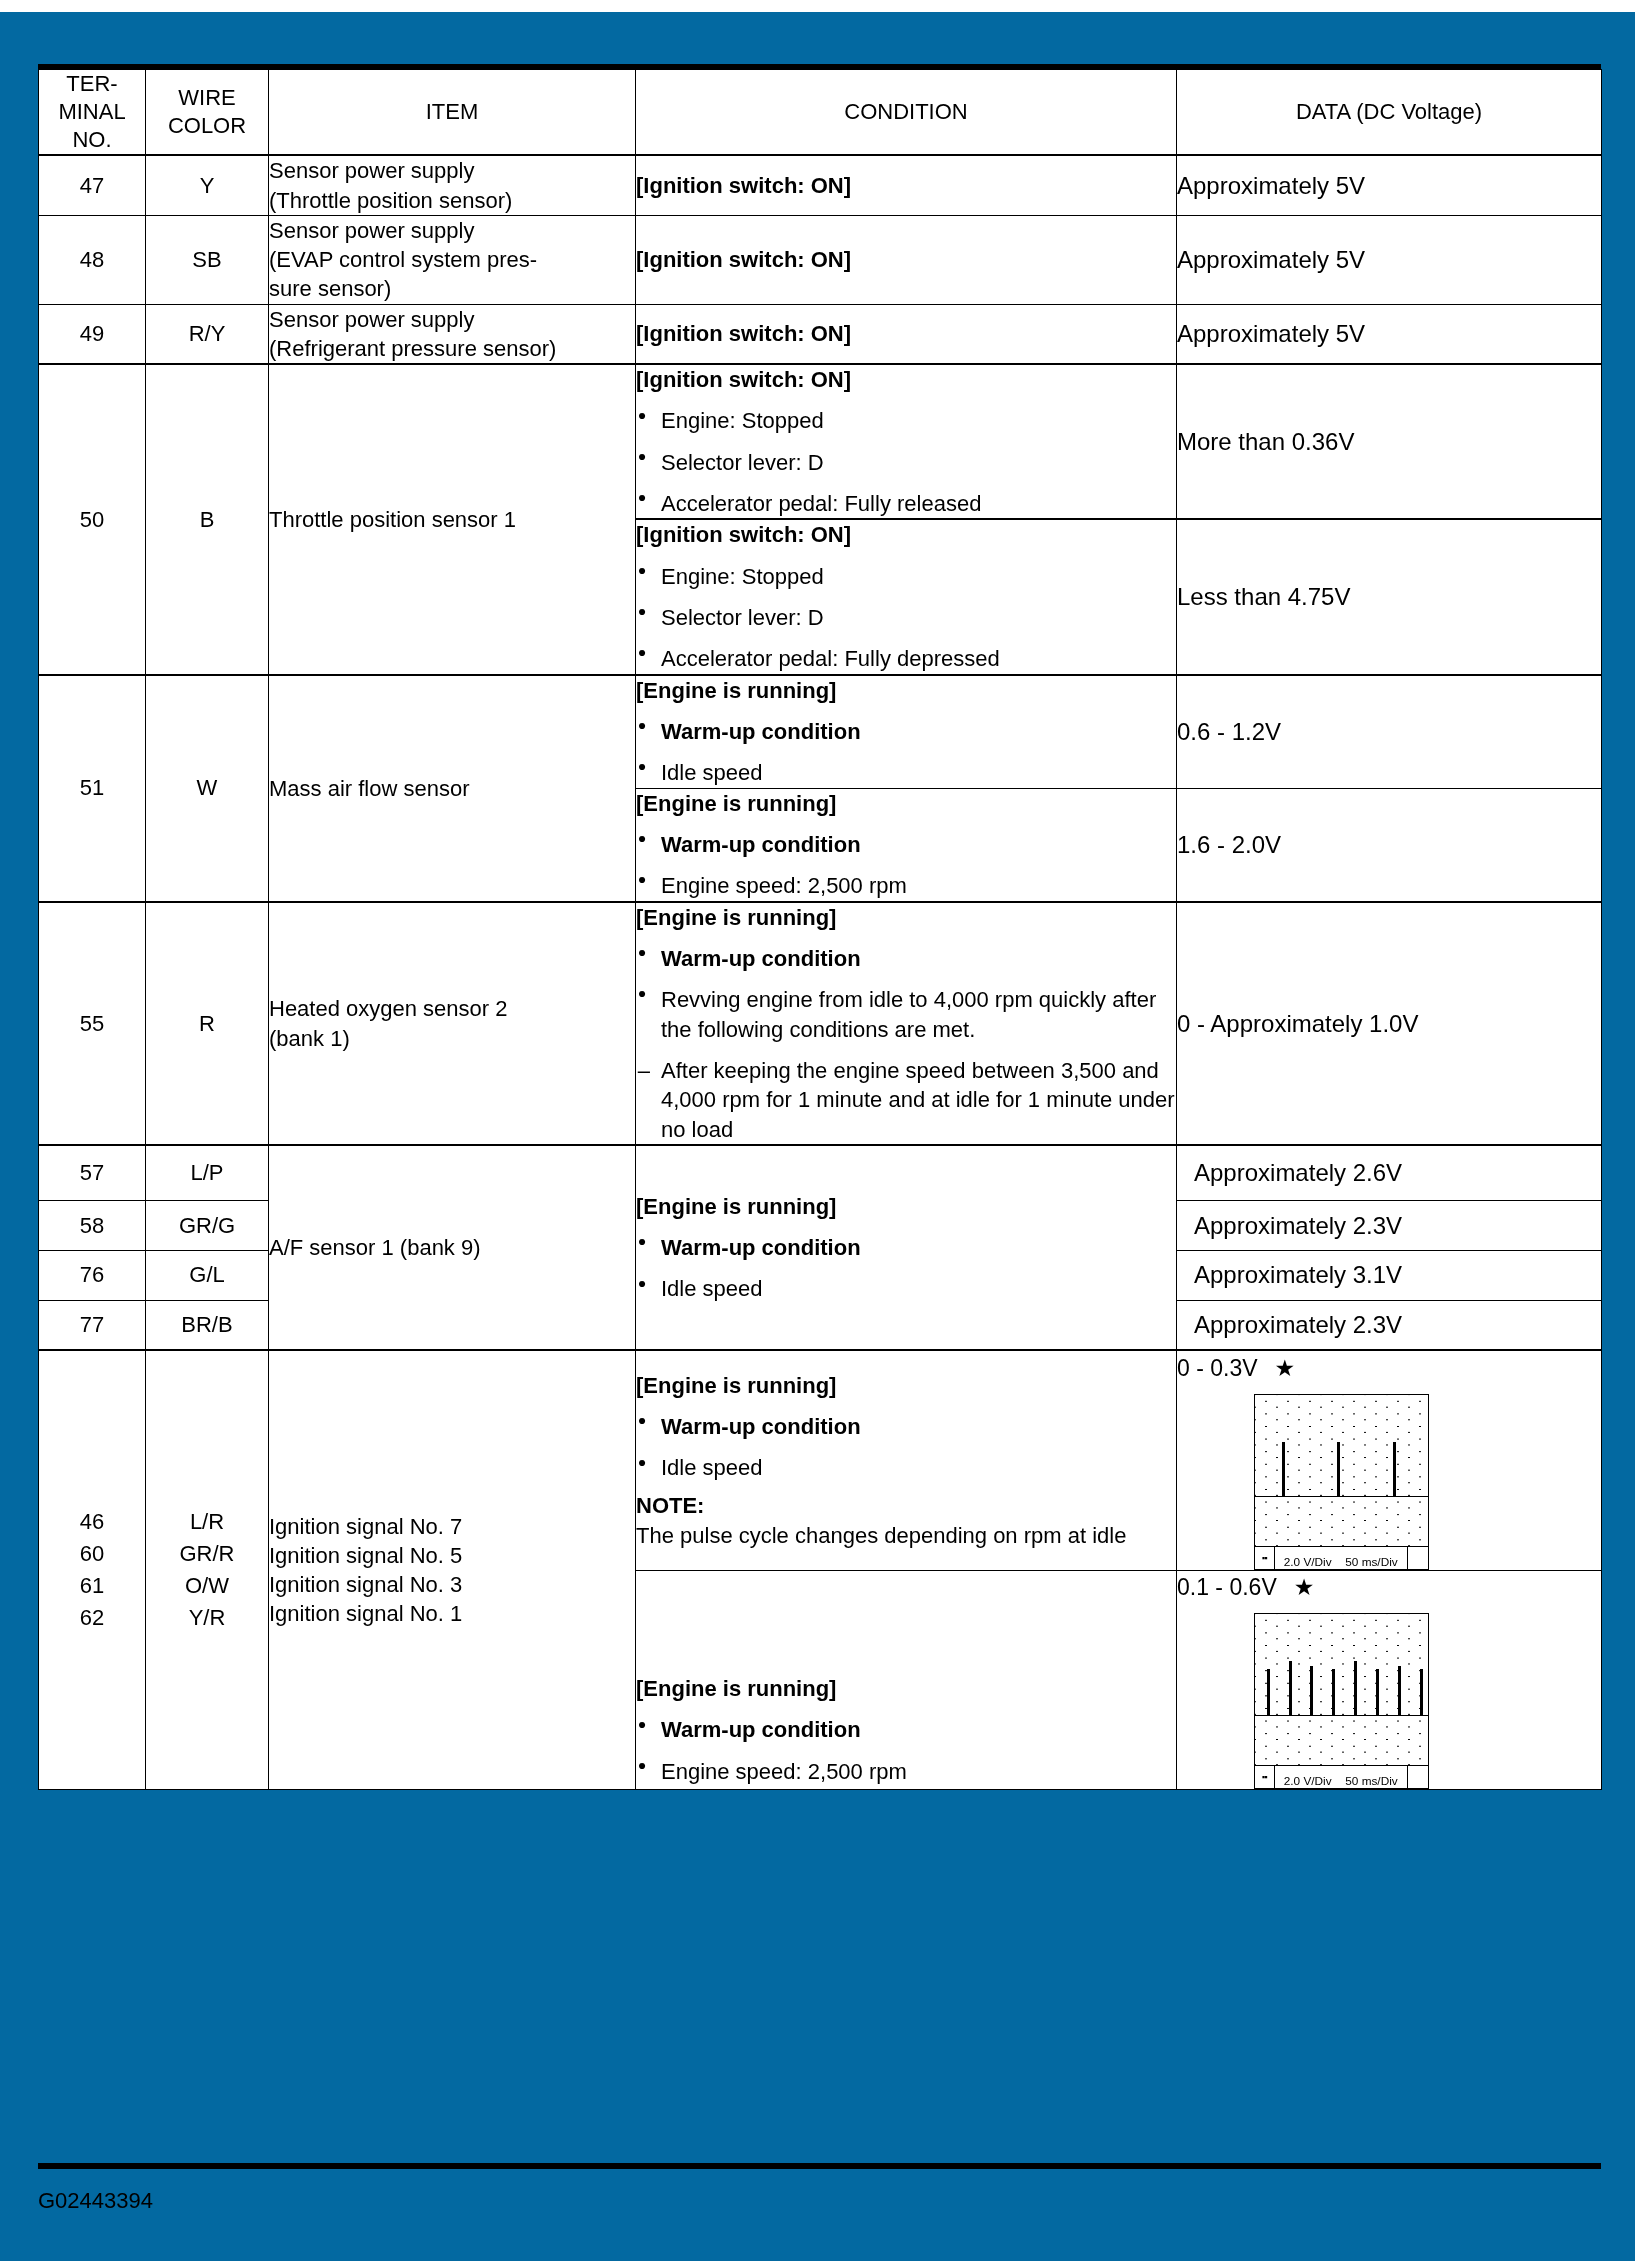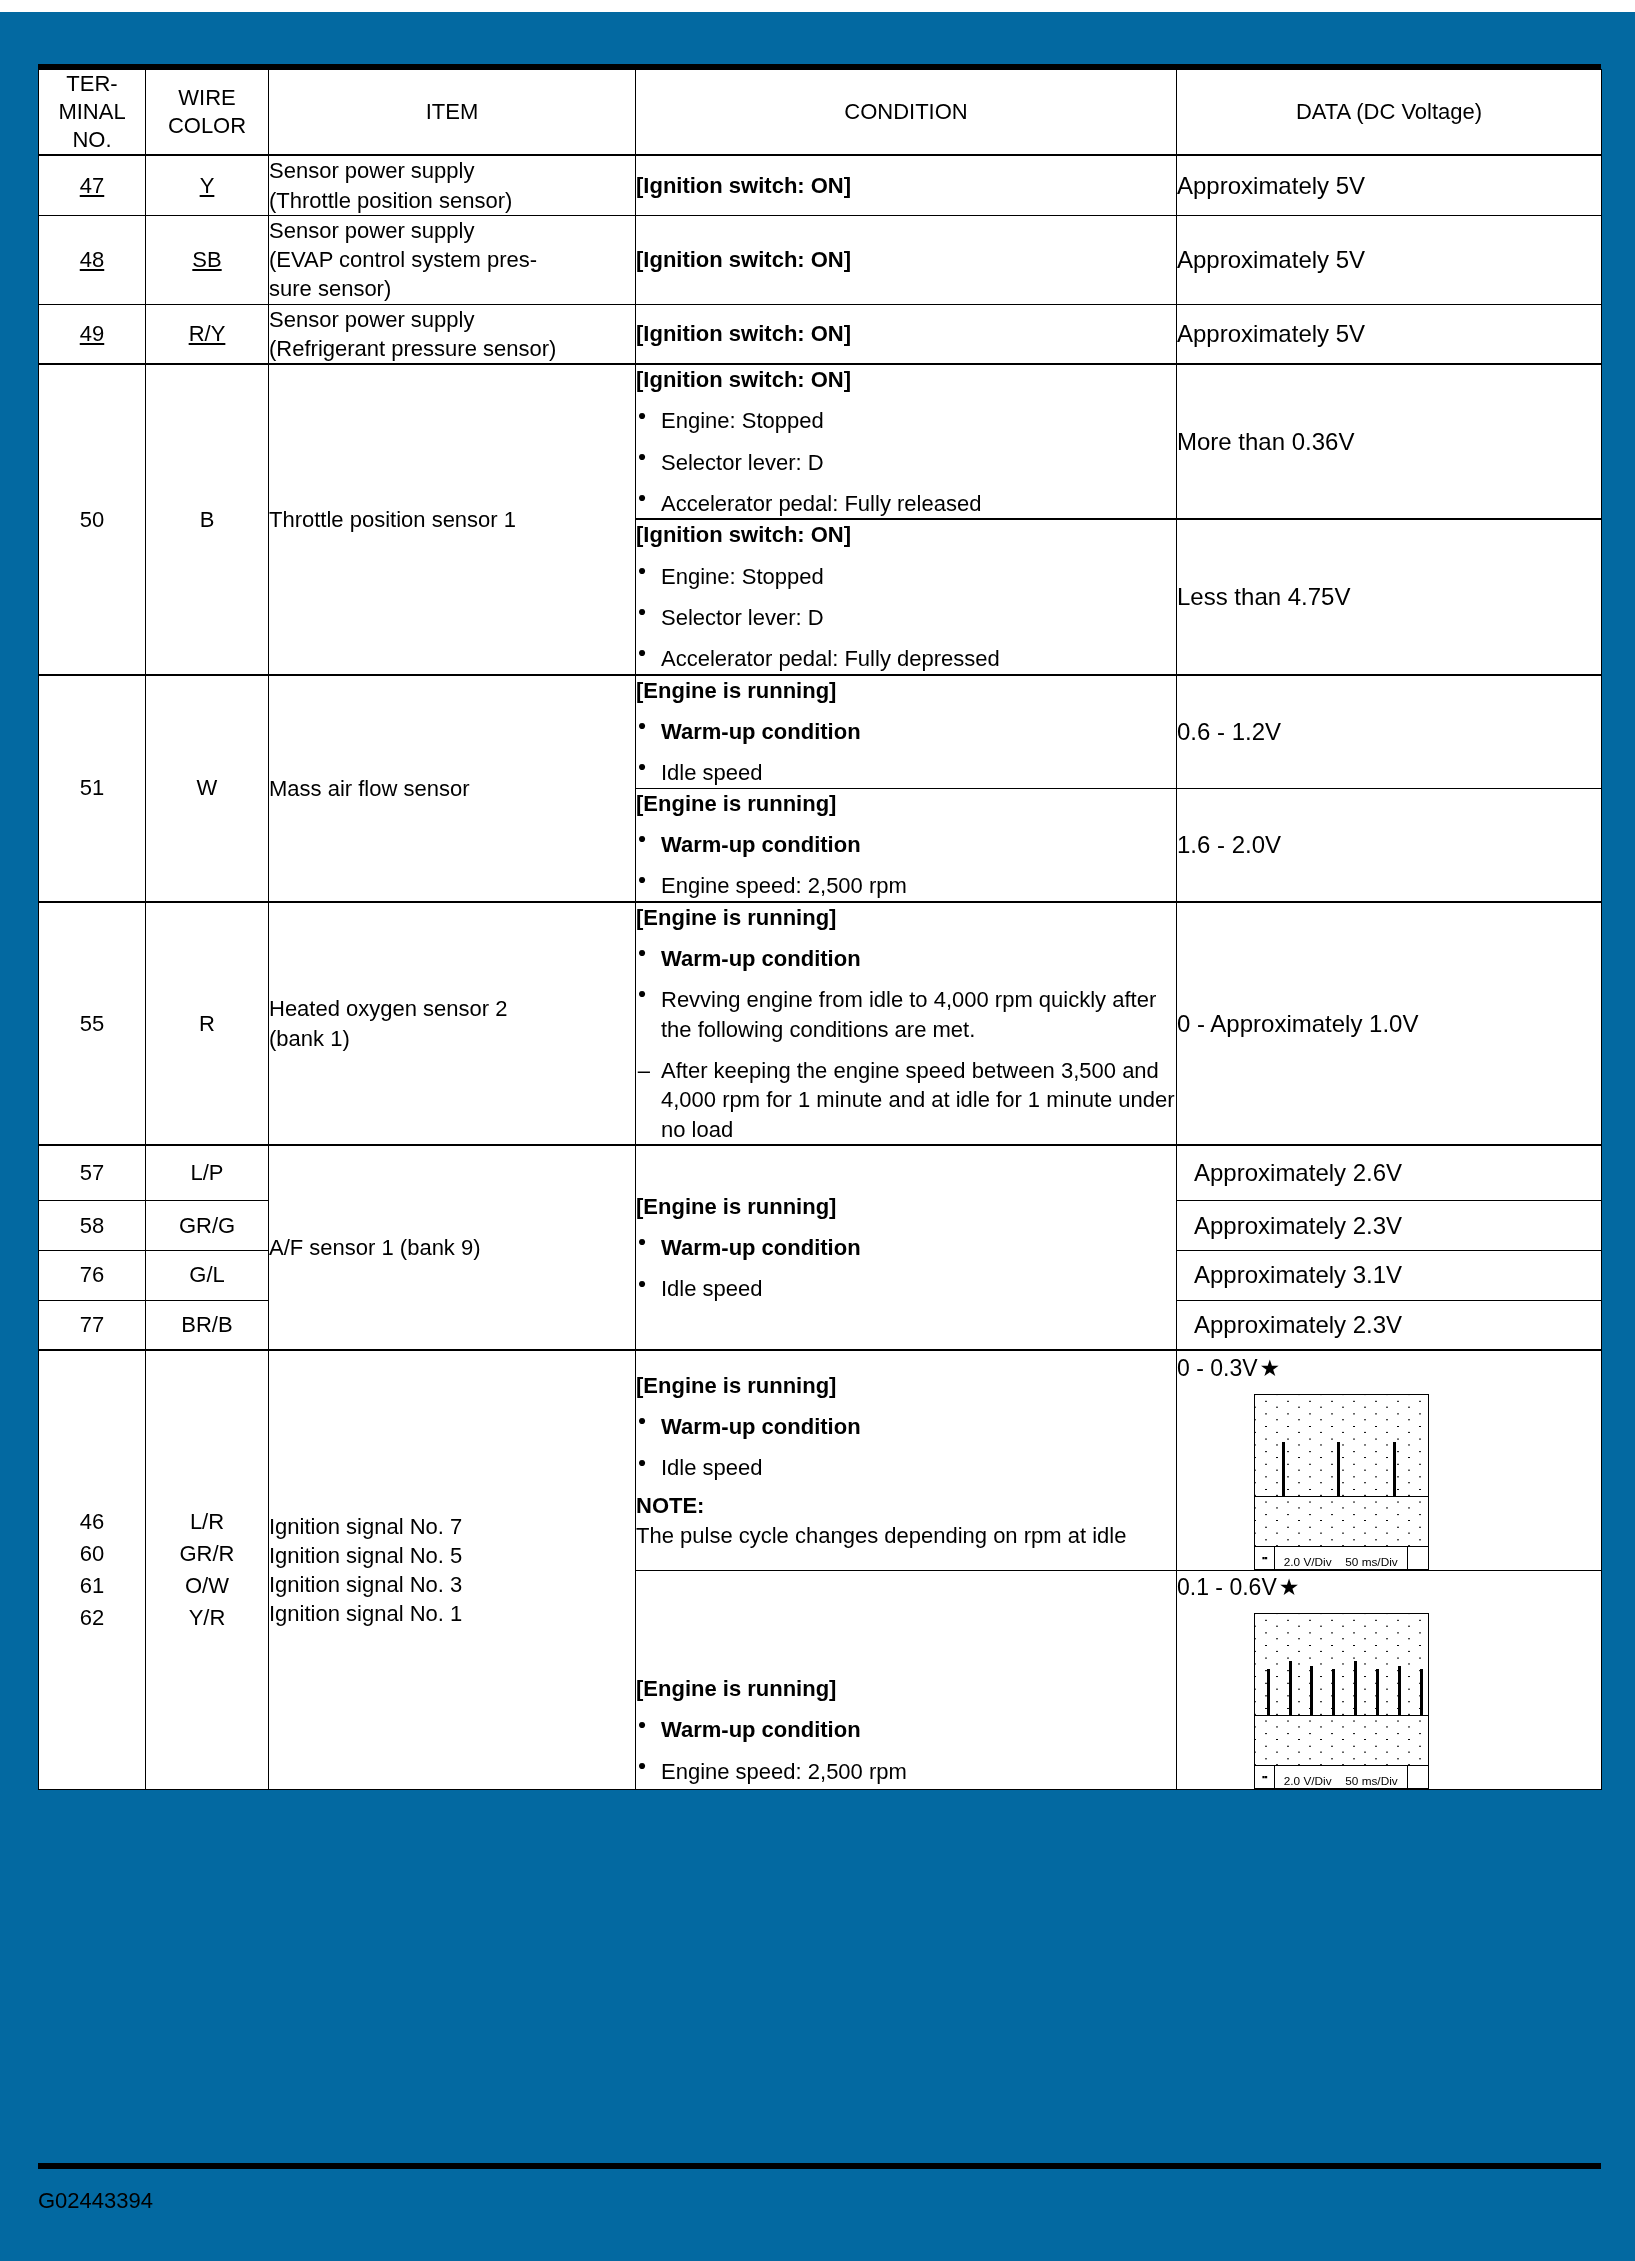--- a/index.html
+++ b/index.html
@@ -70,21 +70,21 @@
     text-align: center;
     font-size: 22px;
     line-height: 1.28;
     padding: 15px 5px 17px 5px;
     font-weight: normal;
     border-bottom: 2.5px solid #000 !important;
   }
 
   
   .c-center { text-align: center; }
-  .c-pad    { padding: 11.8px 13.4px; text-decoration: underline; }
+  .c-pad    { padding: 11.8px 13.4px; }
   .c-pad-l  { padding: 11.8px 0 11.8px 15px; }
   .c-pad-r  { padding: 11.8px 13.4px 11.8px 17px; }
 
   .thickline-top { border-top: 2.5px solid #000 !important; }
   .thickline-bot { border-bottom: 2.5px solid #000 !important; }
 
   .item-txt {
     font-size: 22px;
     line-height: 1.33;
   }
@@ -129,21 +129,21 @@
   }
   li.bold { font-weight: bold; }
 
   
   .data-scope-cell { padding: 15px 13.4px 18.5px 17px; }
   .scope-val {
     font-size: 23px;
     margin: 3.4px 0 11.8px 0;
     display: flex;
     align-items: center;
-    gap: 2px;
+    gap: 17px;
   }
   .star { font-size: 23px; line-height: 1; }
   .scope {
     width: 175px;
     margin-left: 77px;
     border: 1.7px solid #000;
     background: #fff;
     box-sizing: border-box;
   }
   .scope-screen {

